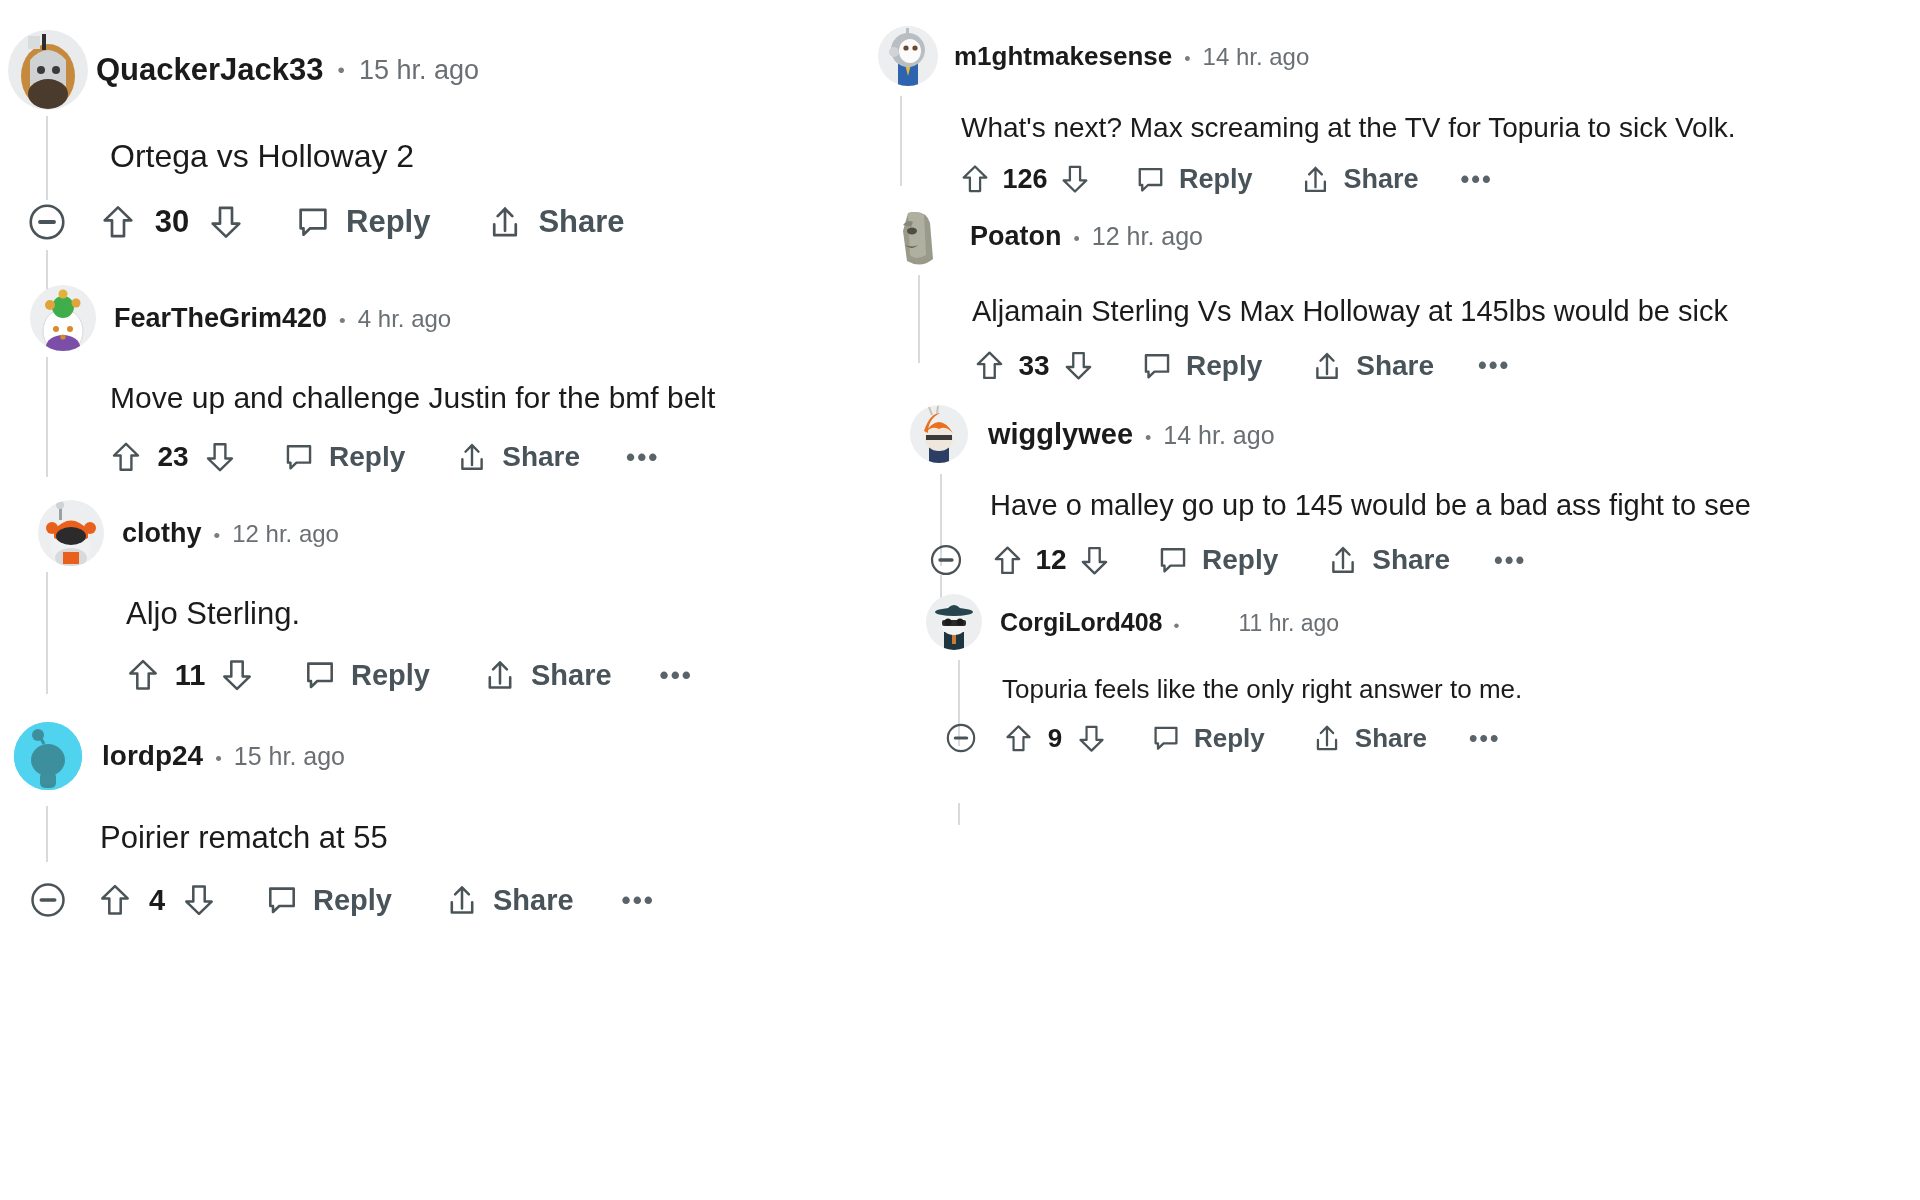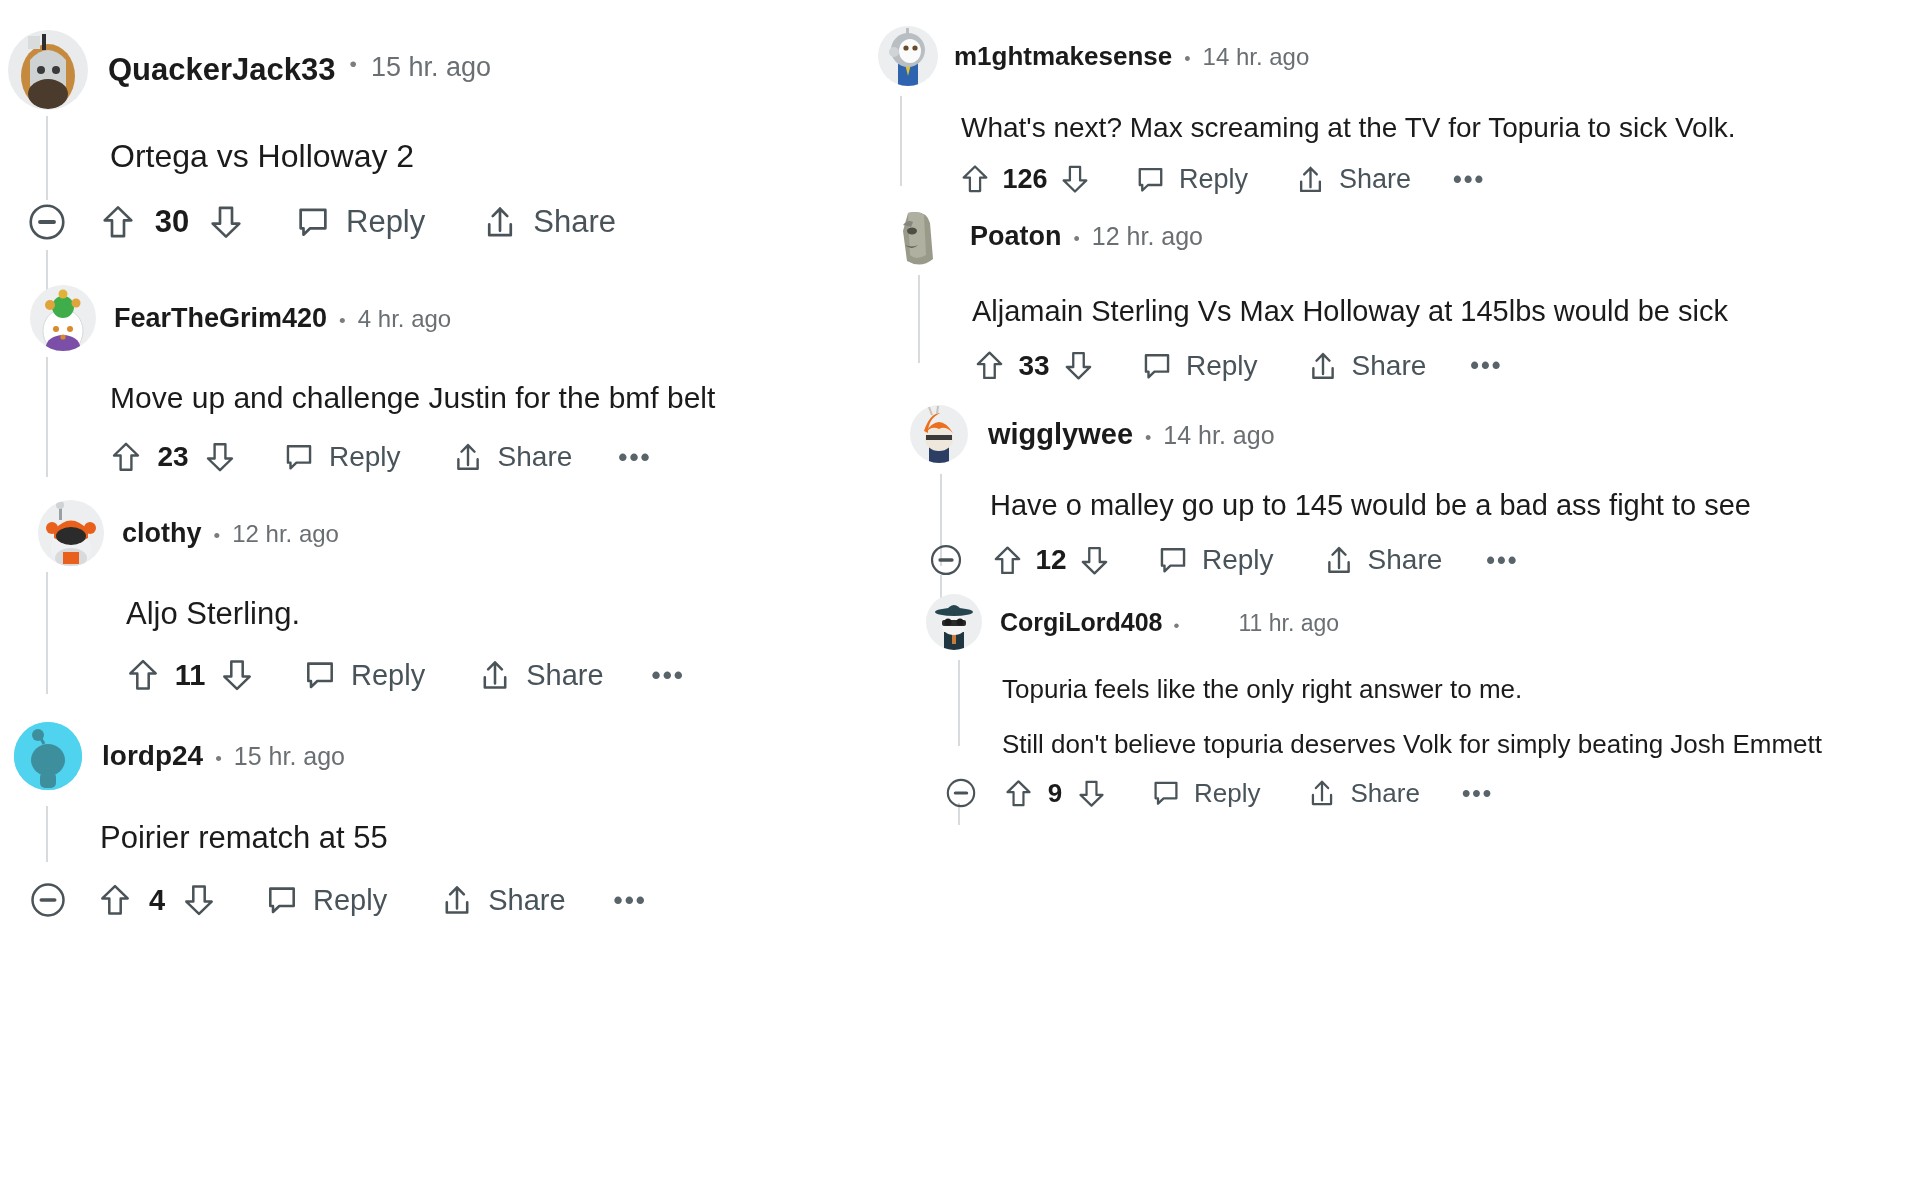--- a/index.html
+++ b/index.html
@@ -74,21 +74,21 @@
 
   .act {
     display: flex;
     align-items: center;
     color: #4a5458;
     white-space: nowrap;
   }
 
   .act-label {
     color: #48535a;
-    font-weight: 400;
+    font-weight: 700;
     white-space: nowrap;
   }
 
   .votecount {
     color: #1b1b1b;
     font-weight: 700;
     text-align: center;
   }
 
   .ellipsis {
@@ -128,21 +128,21 @@
           <svg class="av-art" viewBox="0 0 80 80">
             <ellipse cx="40" cy="46" rx="27" ry="32" fill="#c68a3e"></ellipse>
             <path d="M22 30 q18 -20 36 0 l0 26 q-18 16 -36 0 z" fill="#cfd2d3"></path>
             <ellipse cx="40" cy="64" rx="20" ry="15" fill="#4a3b2c"></ellipse>
             <rect x="20" y="6" width="12" height="13" fill="#d9dcdd"></rect>
             <rect x="34" y="4" width="4" height="16" fill="#2d2d2d"></rect>
             <circle cx="33" cy="40" r="4" fill="#3a3a3a"></circle>
             <circle cx="48" cy="40" r="4" fill="#3a3a3a"></circle>
           </svg>
         </div>
-        <div style="display:flex;align-items:flex-start;margin-left:20px;">
+        <div style="display:flex;align-items:center;margin-left:8px;">
           <span class="username" style="font-size:31px;">QuackerJack33</span>
           <span class="dot" style="font-size:21px;margin:0 14px;">•</span>
           <span class="timestamp" style="font-size:27px;">15 hr. ago</span>
         </div>
       </div>
 
       <div class="cmt-body" style="margin-left:110px;margin-top:28px;font-size:32px;">Ortega vs Holloway 2</div>
 
       <div class="cmt-actions" style="margin-left:26px;margin-top:26px;">
         <span class="act" style="margin-right:30px;">
@@ -523,21 +523,20 @@
         </div>
         <div style="display:flex;align-items:baseline;margin-left:18px;">
           <span class="username" style="font-size:25px;">CorgiLord408</span>
           <span class="dot" style="font-size:17px;margin:0 11px;">•</span>
           <span class="timestamp" style="font-size:23px;margin-left:48px;">11 hr. ago</span>
         </div>
       </div>
 
       <div class="cmt-body" style="margin-left:122px;margin-top:24px;font-size:26px;">Topuria feels like the only right answer to me.</div>
 
-      <div class="cmt-body" style="margin-left:122px;margin-top:24px;font-size:26px;">Still don't believe topuria deserves Volk for simply beating Josh Emmett</div>
 
       <div class="cmt-actions" style="margin-left:64px;margin-top:16px;">
         <span class="act" style="margin-right:24px;">
           <svg width="34" height="34" viewBox="0 0 24 24">
             <circle cx="12" cy="12" r="9.3" fill="none" stroke="#4a5458" stroke-width="1.5"></circle>
             <line x1="8" y1="12" x2="16" y2="12" stroke="#4a5458" stroke-width="2.2" stroke-linecap="round"></line>
           </svg>
         </span>
         <span class="act">
           <svg width="33" height="33" viewBox="0 0 24 24">

